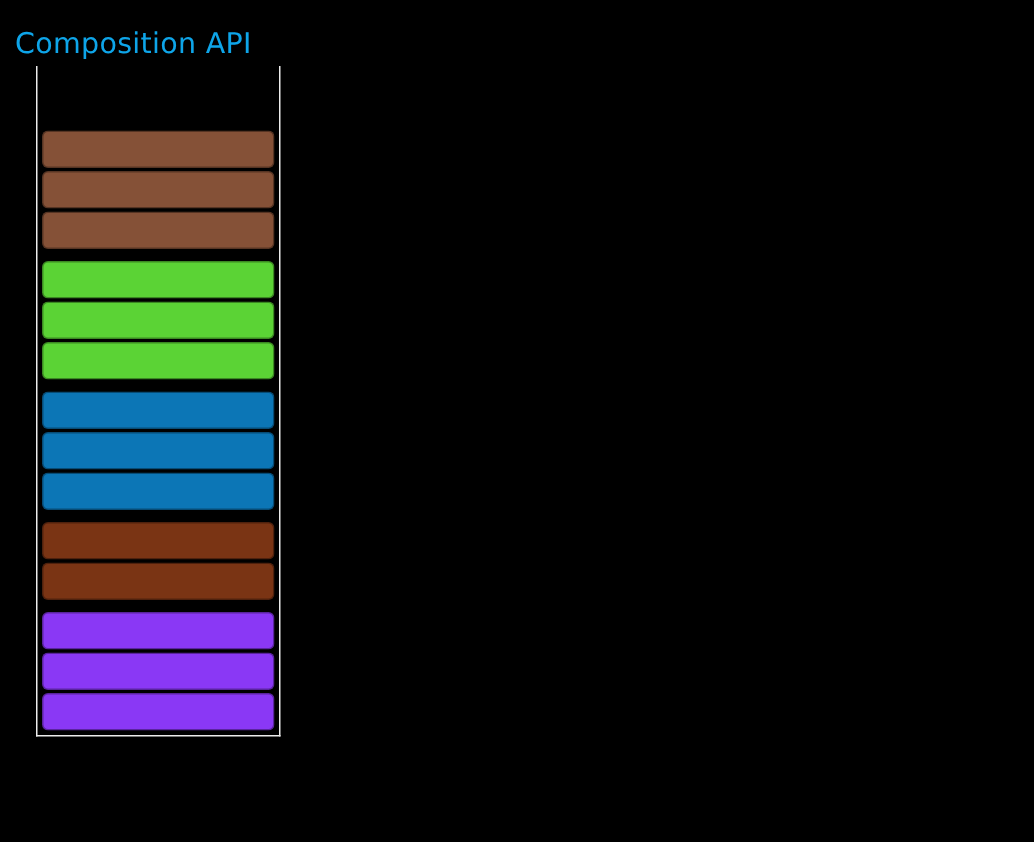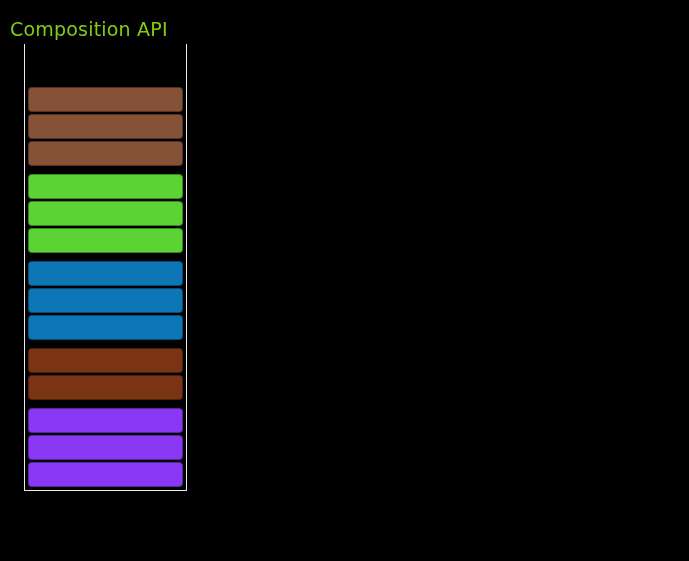--- a/index.html
+++ b/index.html
@@ -12,21 +12,21 @@
     width: 689px;
     height: 561px;
     background: #000000;
     overflow: hidden;
     font-family: "DejaVu Sans", "Liberation Sans", sans-serif;
   }
   .page-title {
     position: absolute;
     left: 10px;
     top: 18px;
-    color: #84cc16;
+    color: #0ea5e9;
     font-size: 19px;
     line-height: 23px;
     font-weight: 400;
     letter-spacing: 0.2px;
     white-space: nowrap;
   }
   .chart-frame {
     position: absolute;
     left: 24px;
     top: 44px;

